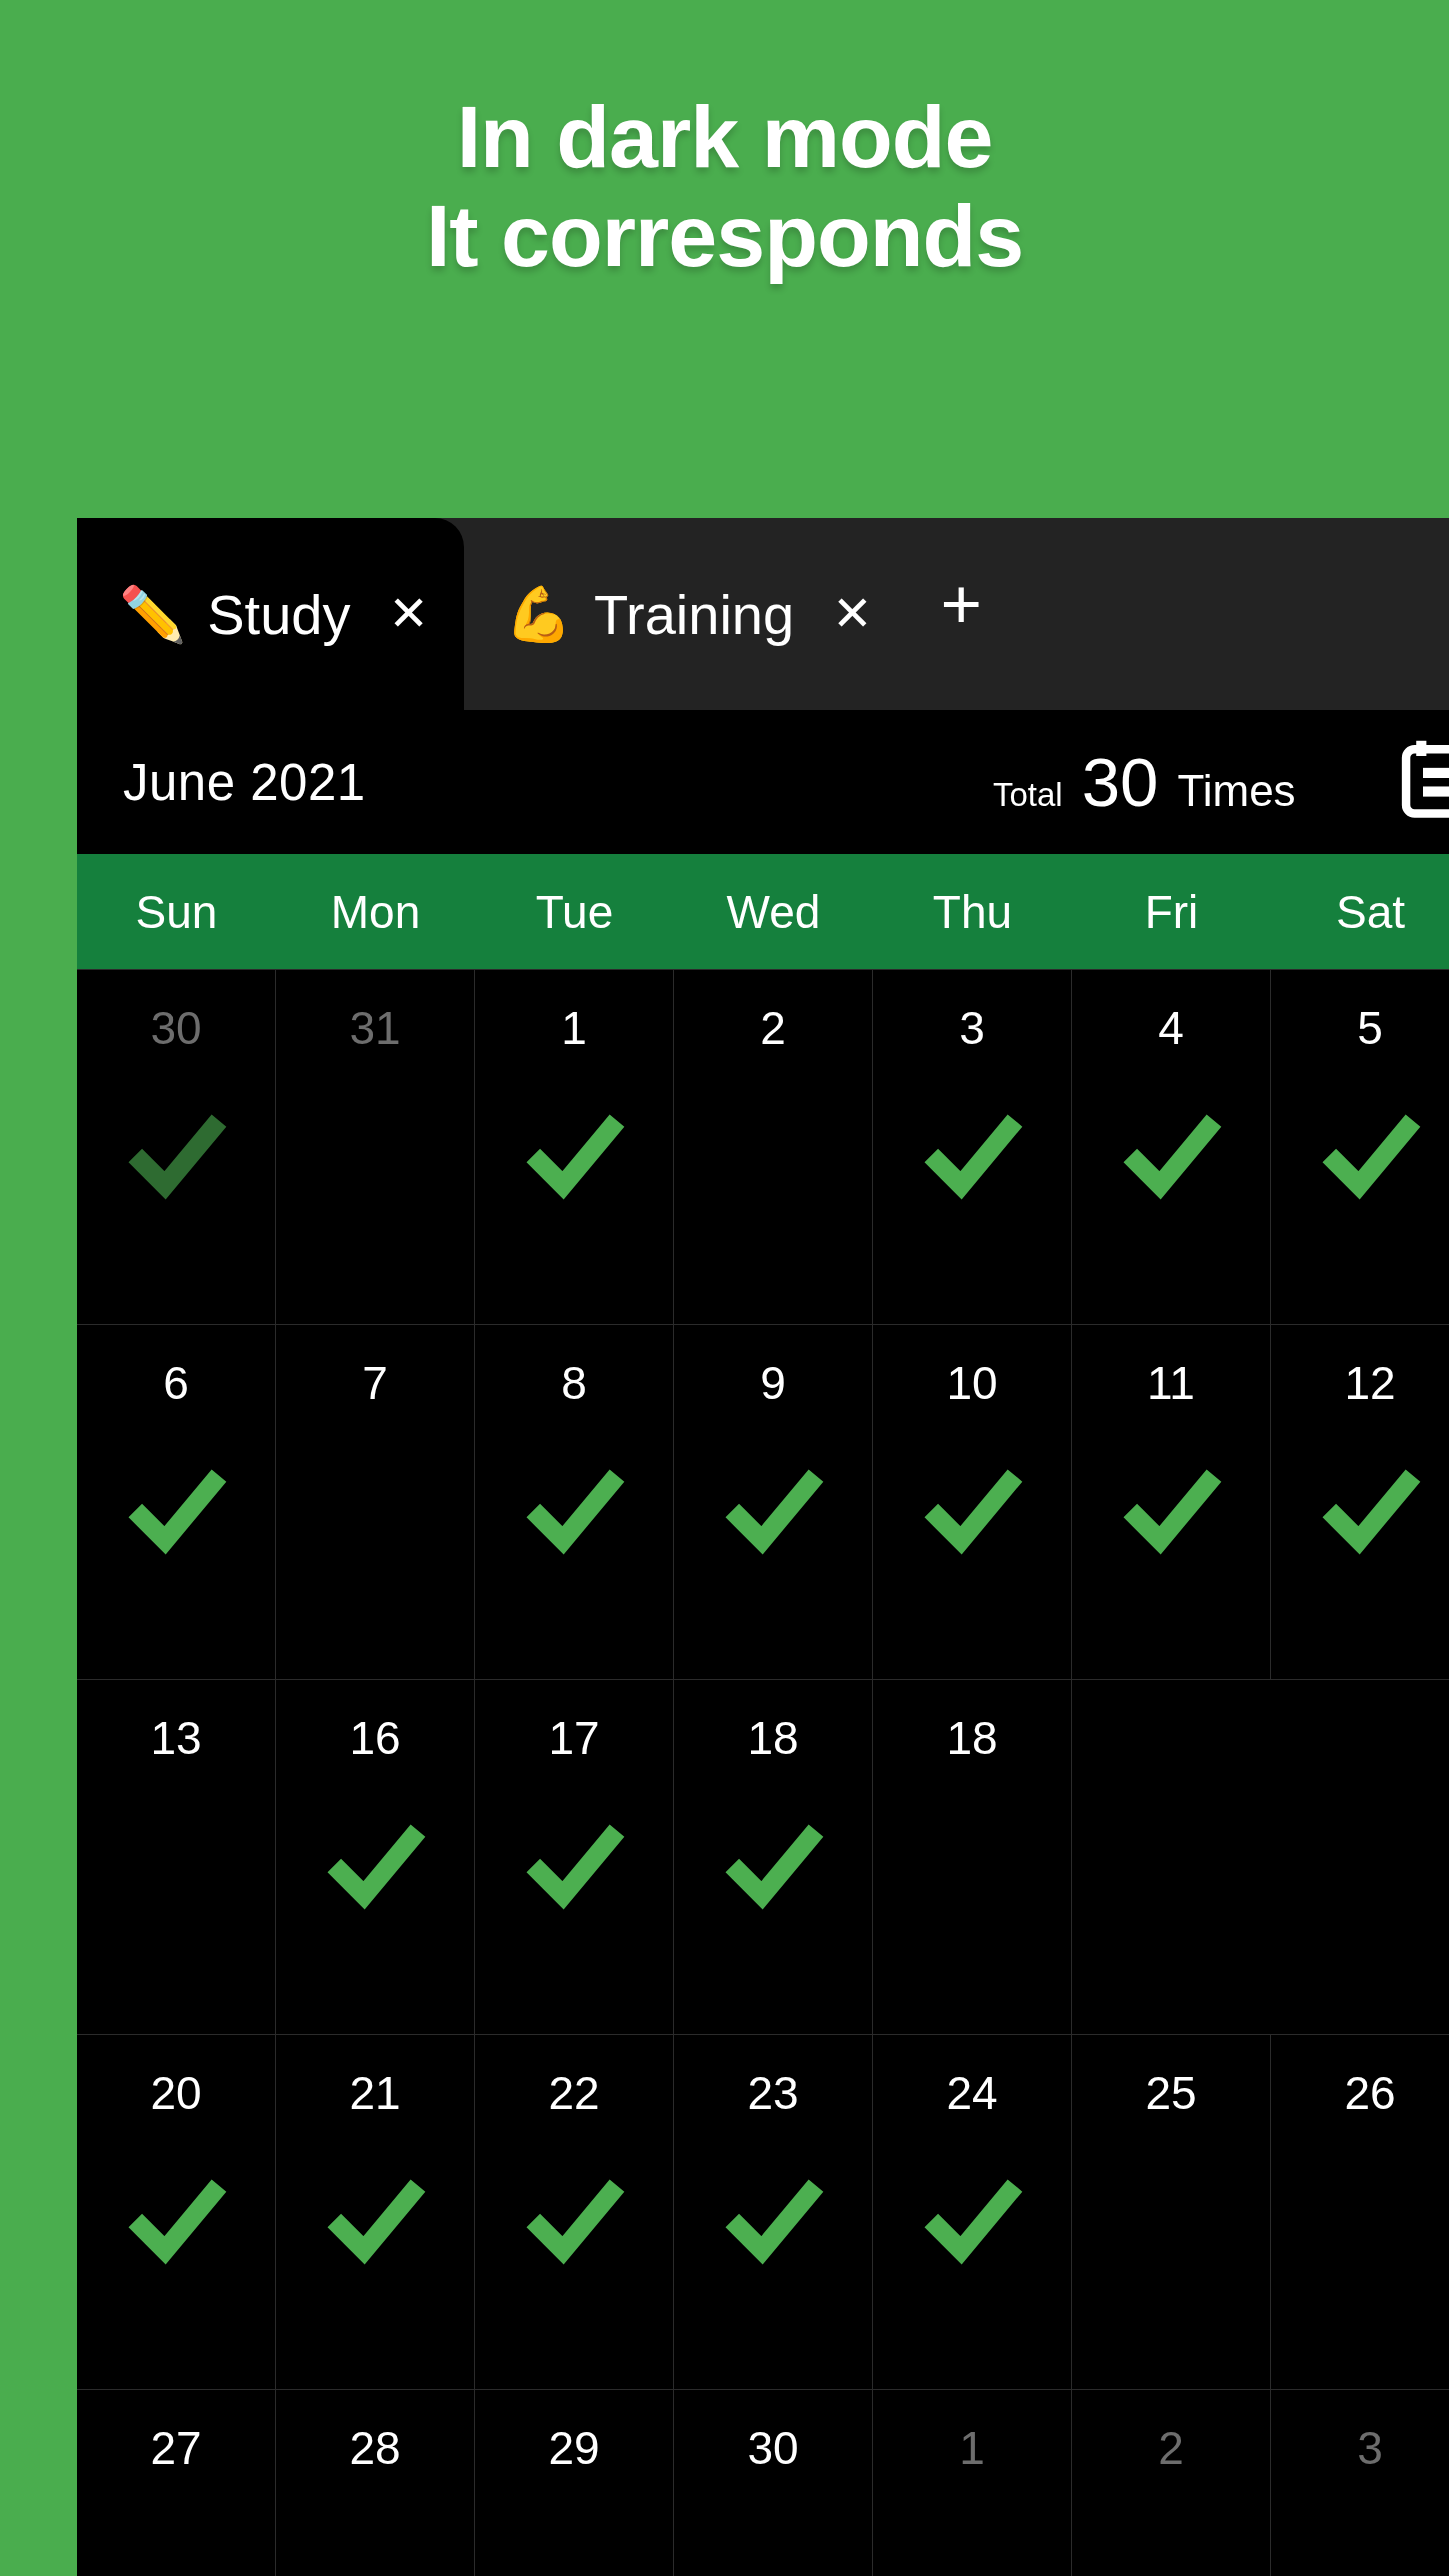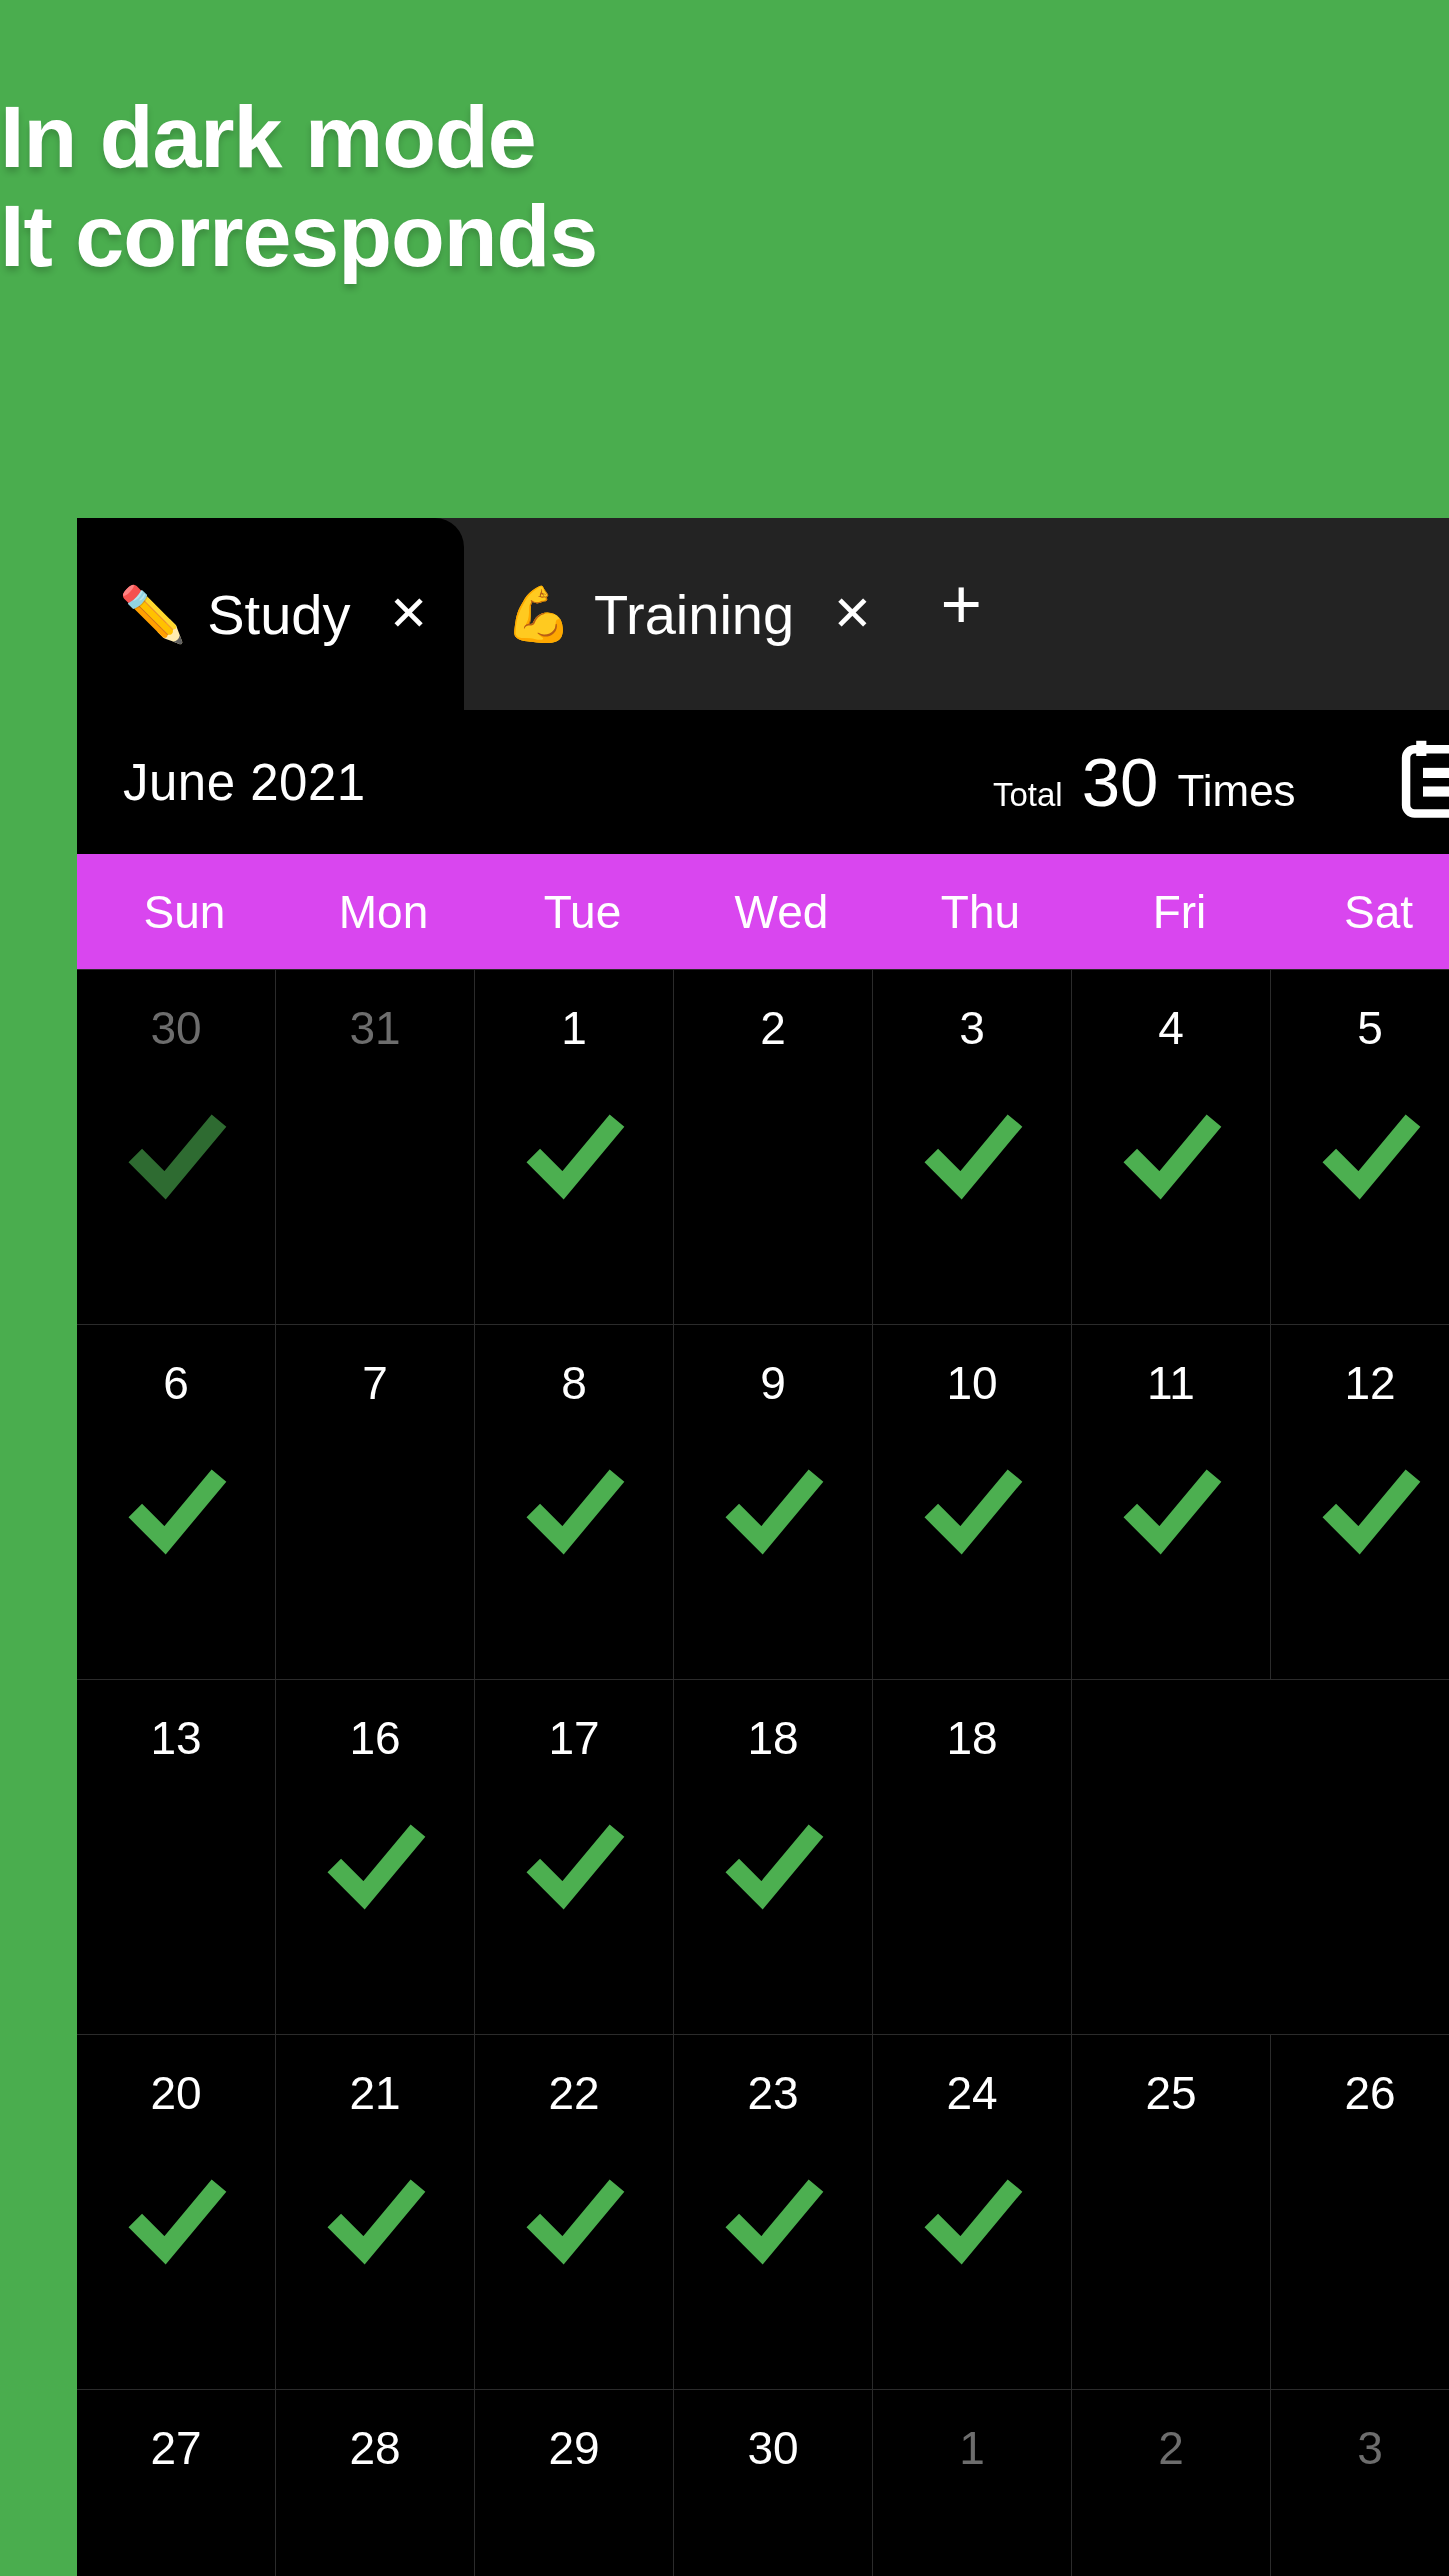--- a/index.html
+++ b/index.html
@@ -7,21 +7,21 @@
     width:1449px; height:2576px;
     overflow:hidden;
     font-family:"Liberation Sans", sans-serif;
   }
   body { background:#4aad4e; position:relative; }
 
   
   .promo {
     position:absolute;
     top:88px; left:0; width:1449px;
-    text-align:left;
+    text-align:center;
     color:#ffffff;
     font-size:88px;
     font-weight:bold;
     line-height:1.12;
     letter-spacing:-1px;
     text-shadow:0 4.8px 6.7px rgba(0,0,0,0.18);
   }
   .promo .l2 { display:block; }
 
   
@@ -109,22 +109,21 @@
     position:absolute;
     left:1324px; top:27px;
     width:88px; height:82px;
   }
 
   
   .weekrow {
     display:grid;
     grid-template-columns:repeat(7, 199px);
     height:115px;
-    background:#d946ef;
-    padding-left:8px;
+    background:#15803d;
   }
   .weekrow > div {
     display:flex; align-items:center; justify-content:center;
     color:#ffffff;
     font-size:46px;
     font-weight:300;
   }
 
   
   .cal {

